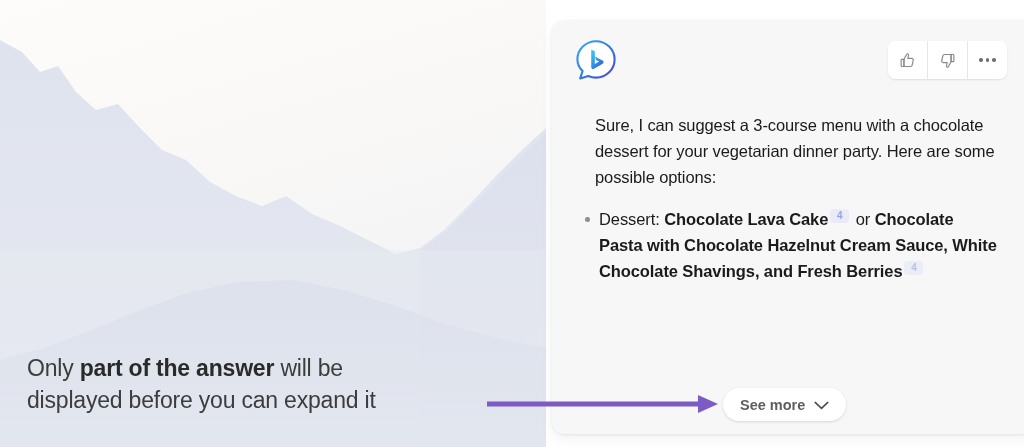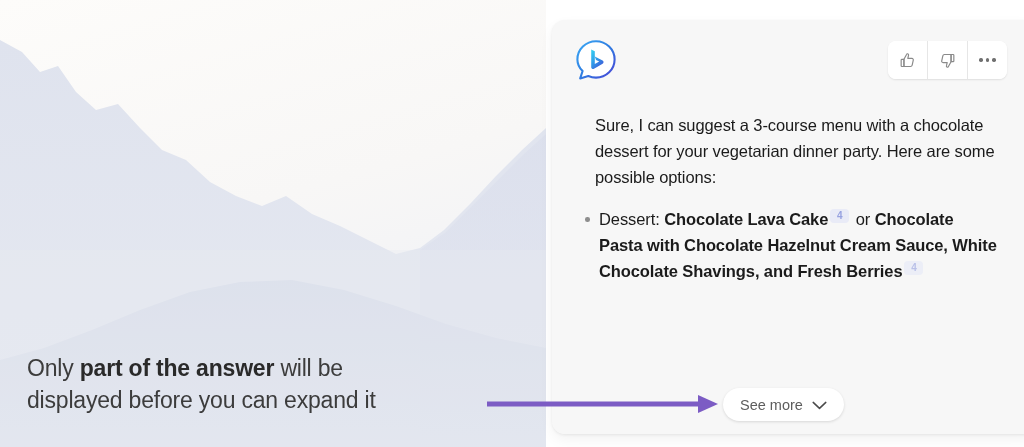--- a/index.html
+++ b/index.html
@@ -206,20 +206,21 @@
     gap: 9px;
     background: #ffffff;
     border: 0;
     border-radius: 17px;
     box-shadow: 0 1px 3px rgba(0,0,0,0.13);
     color: #5d5d5d;
     font-family: "Liberation Sans", sans-serif;
     font-size: 14.5px;
     cursor: pointer;
     white-space: nowrap;
+    font-weight: bold;
   }
   .see-more .chev { display: block; }
 
   
   .annotation {
     position: absolute;
     left: 12px;
     top: 352px;
     width: 470px;
     color: #3c3c3c;

